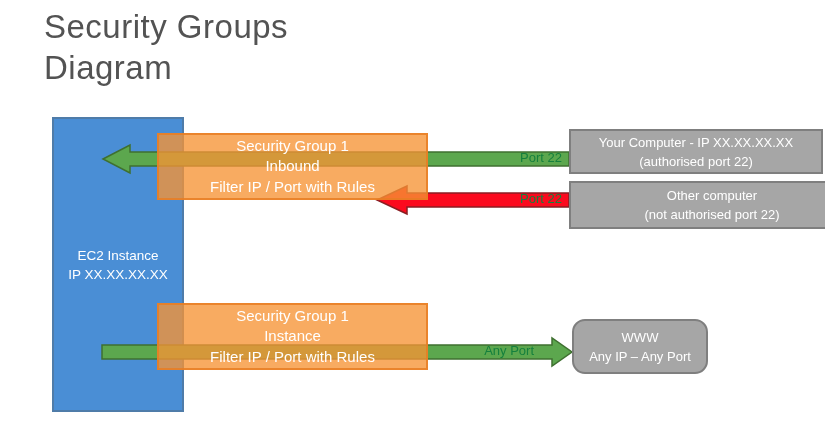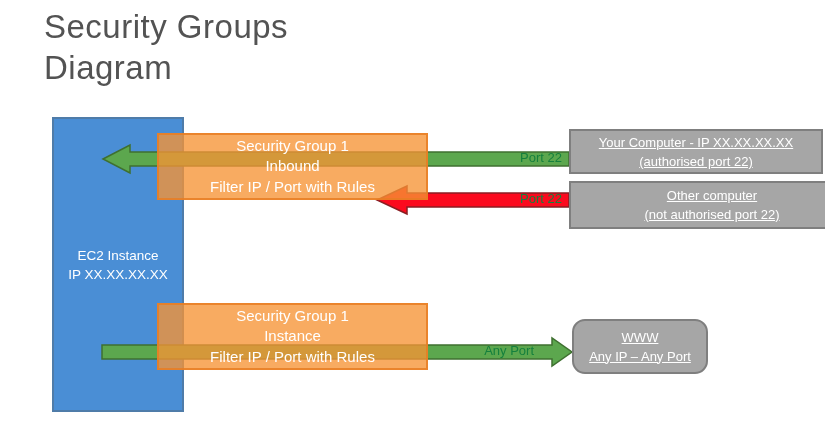--- a/index.html
+++ b/index.html
@@ -88,21 +88,20 @@
     border: 2px solid #7f7f7f;
     z-index: 4;
     display: flex;
     flex-direction: column;
     align-items: center;
     justify-content: center;
     color: #ffffff;
     font-size: 13px;
     line-height: 19px;
     text-align: center;
-    text-decoration: underline;
   }
   .box-your-computer { left: 569px; top: 129px; width: 254px; height: 45px; }
   .box-other-computer { left: 569px; top: 181px; width: 286px; height: 48px; }
   .box-www { left: 572px; top: 319px; width: 136px; height: 55px; border-radius: 13px; }
   .arrow-label {
     position: absolute;
     z-index: 5;
     color: #15803d;
     font-size: 13px;
     line-height: 14px;

